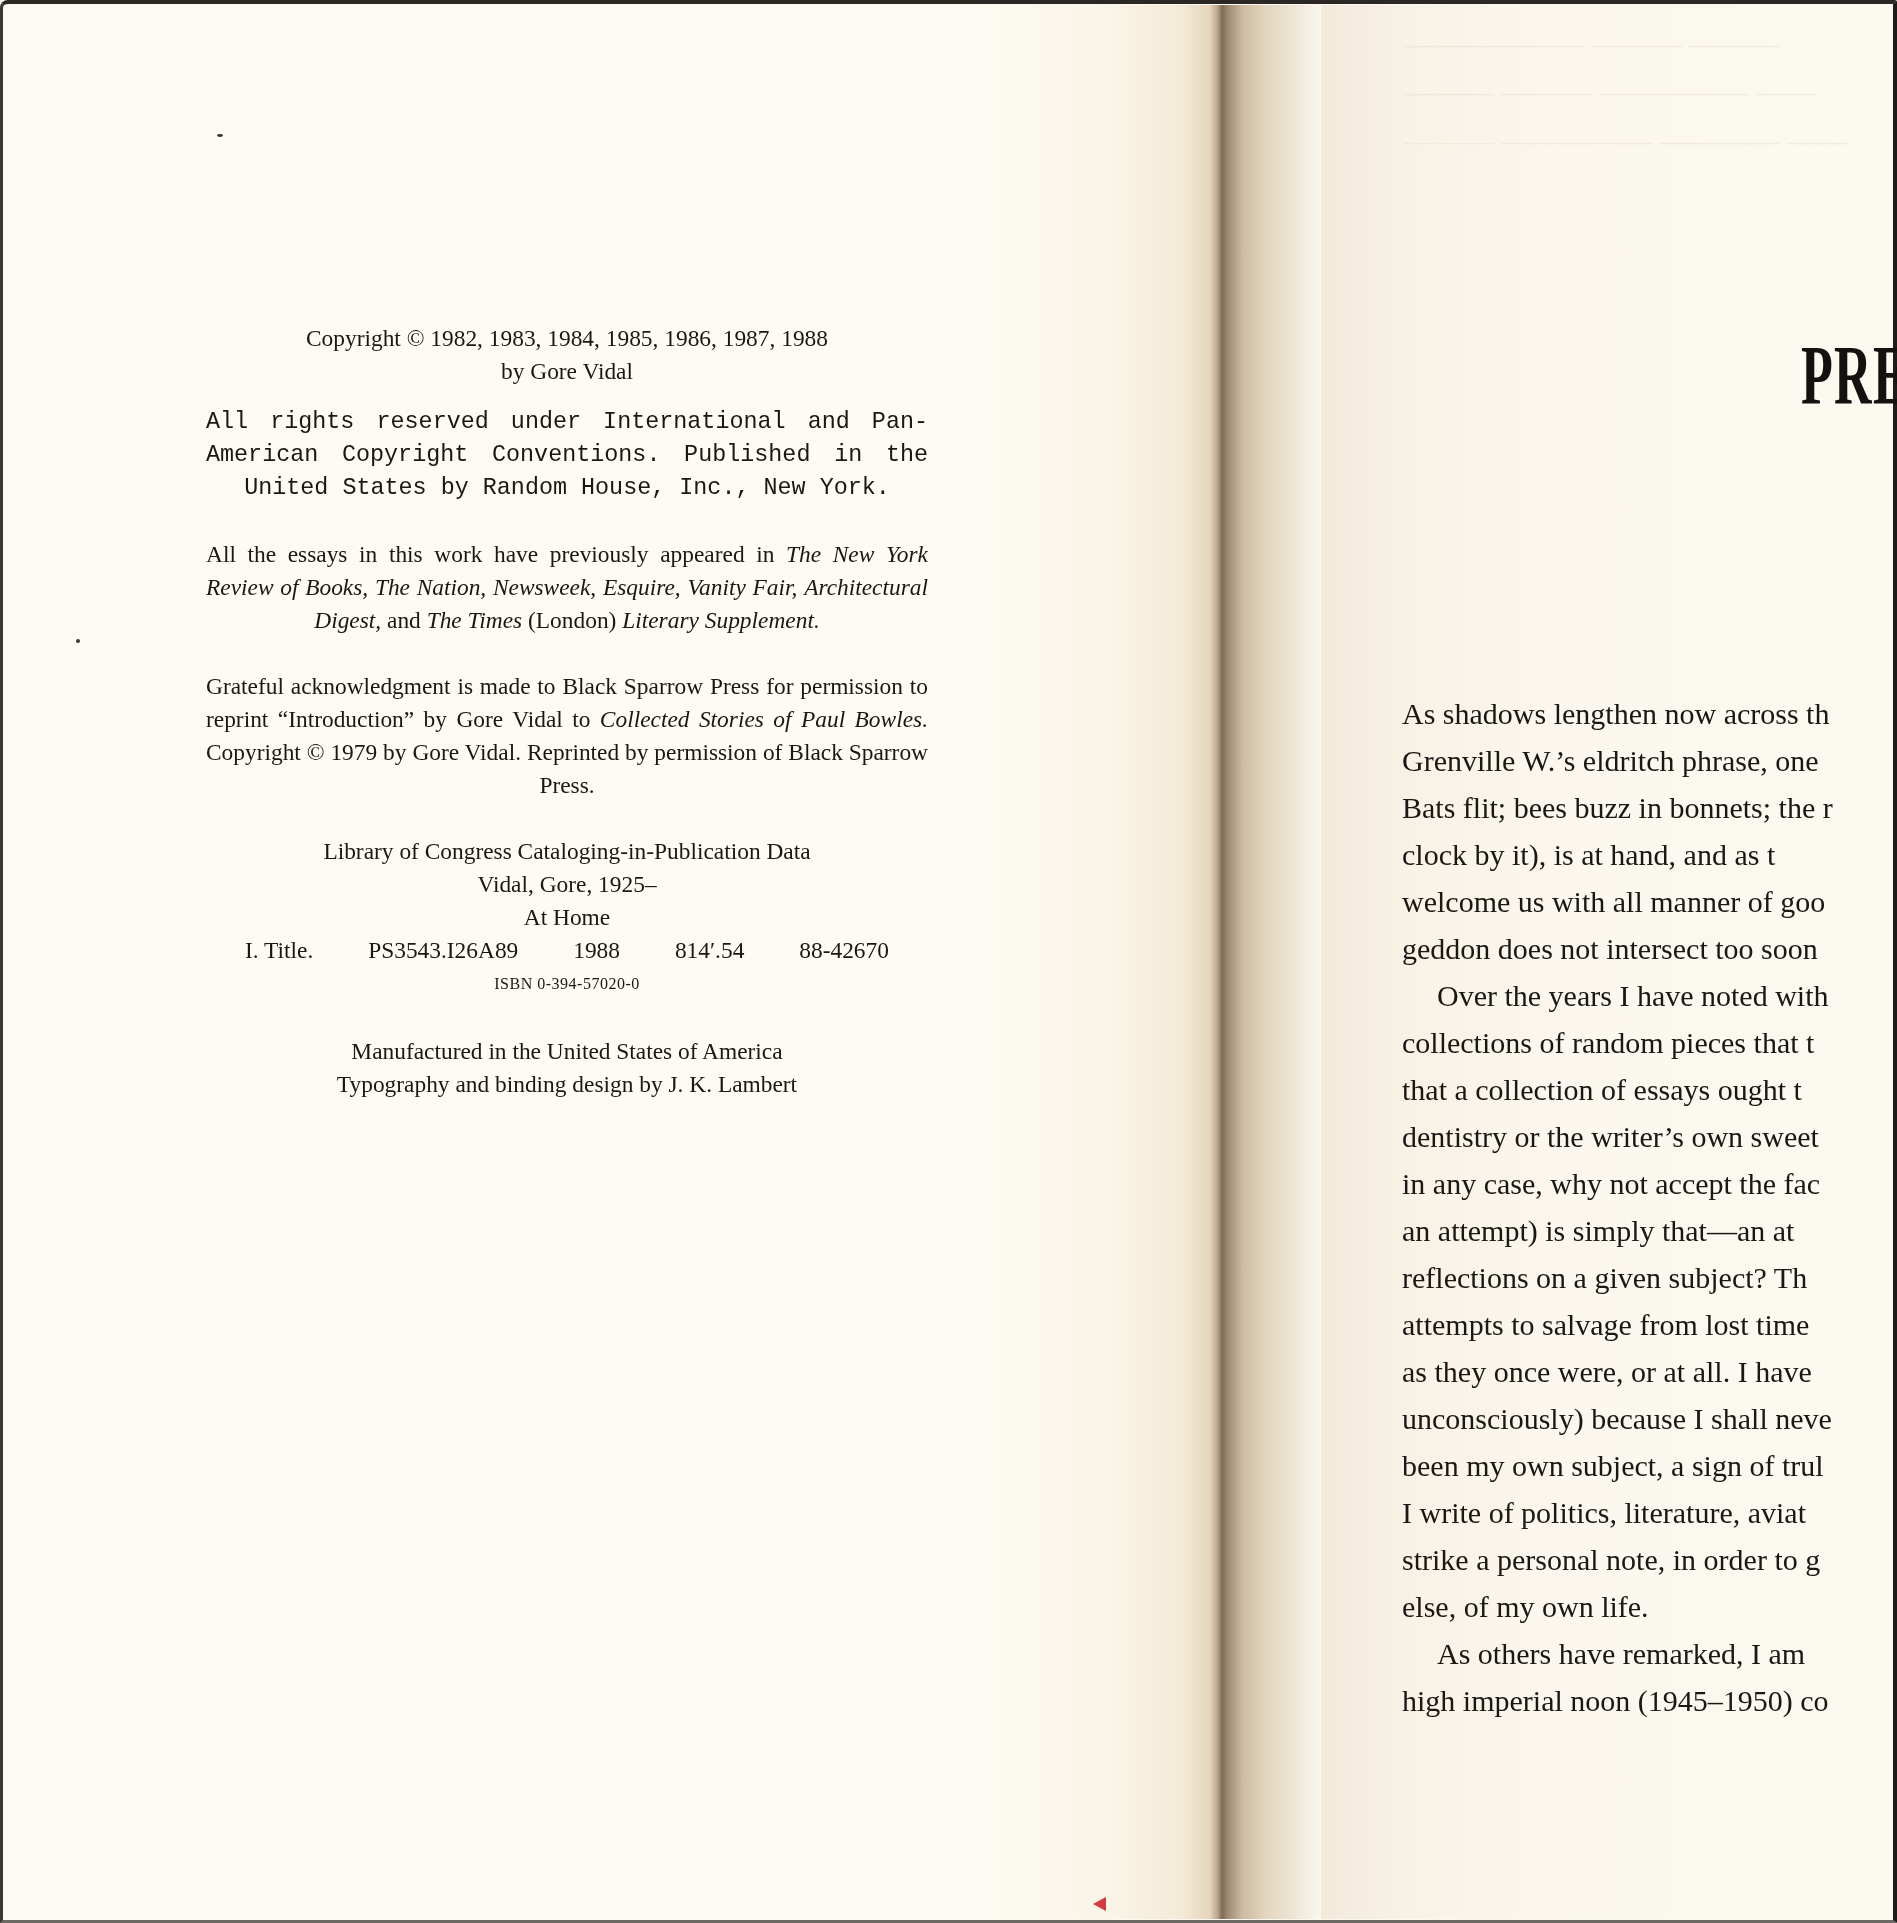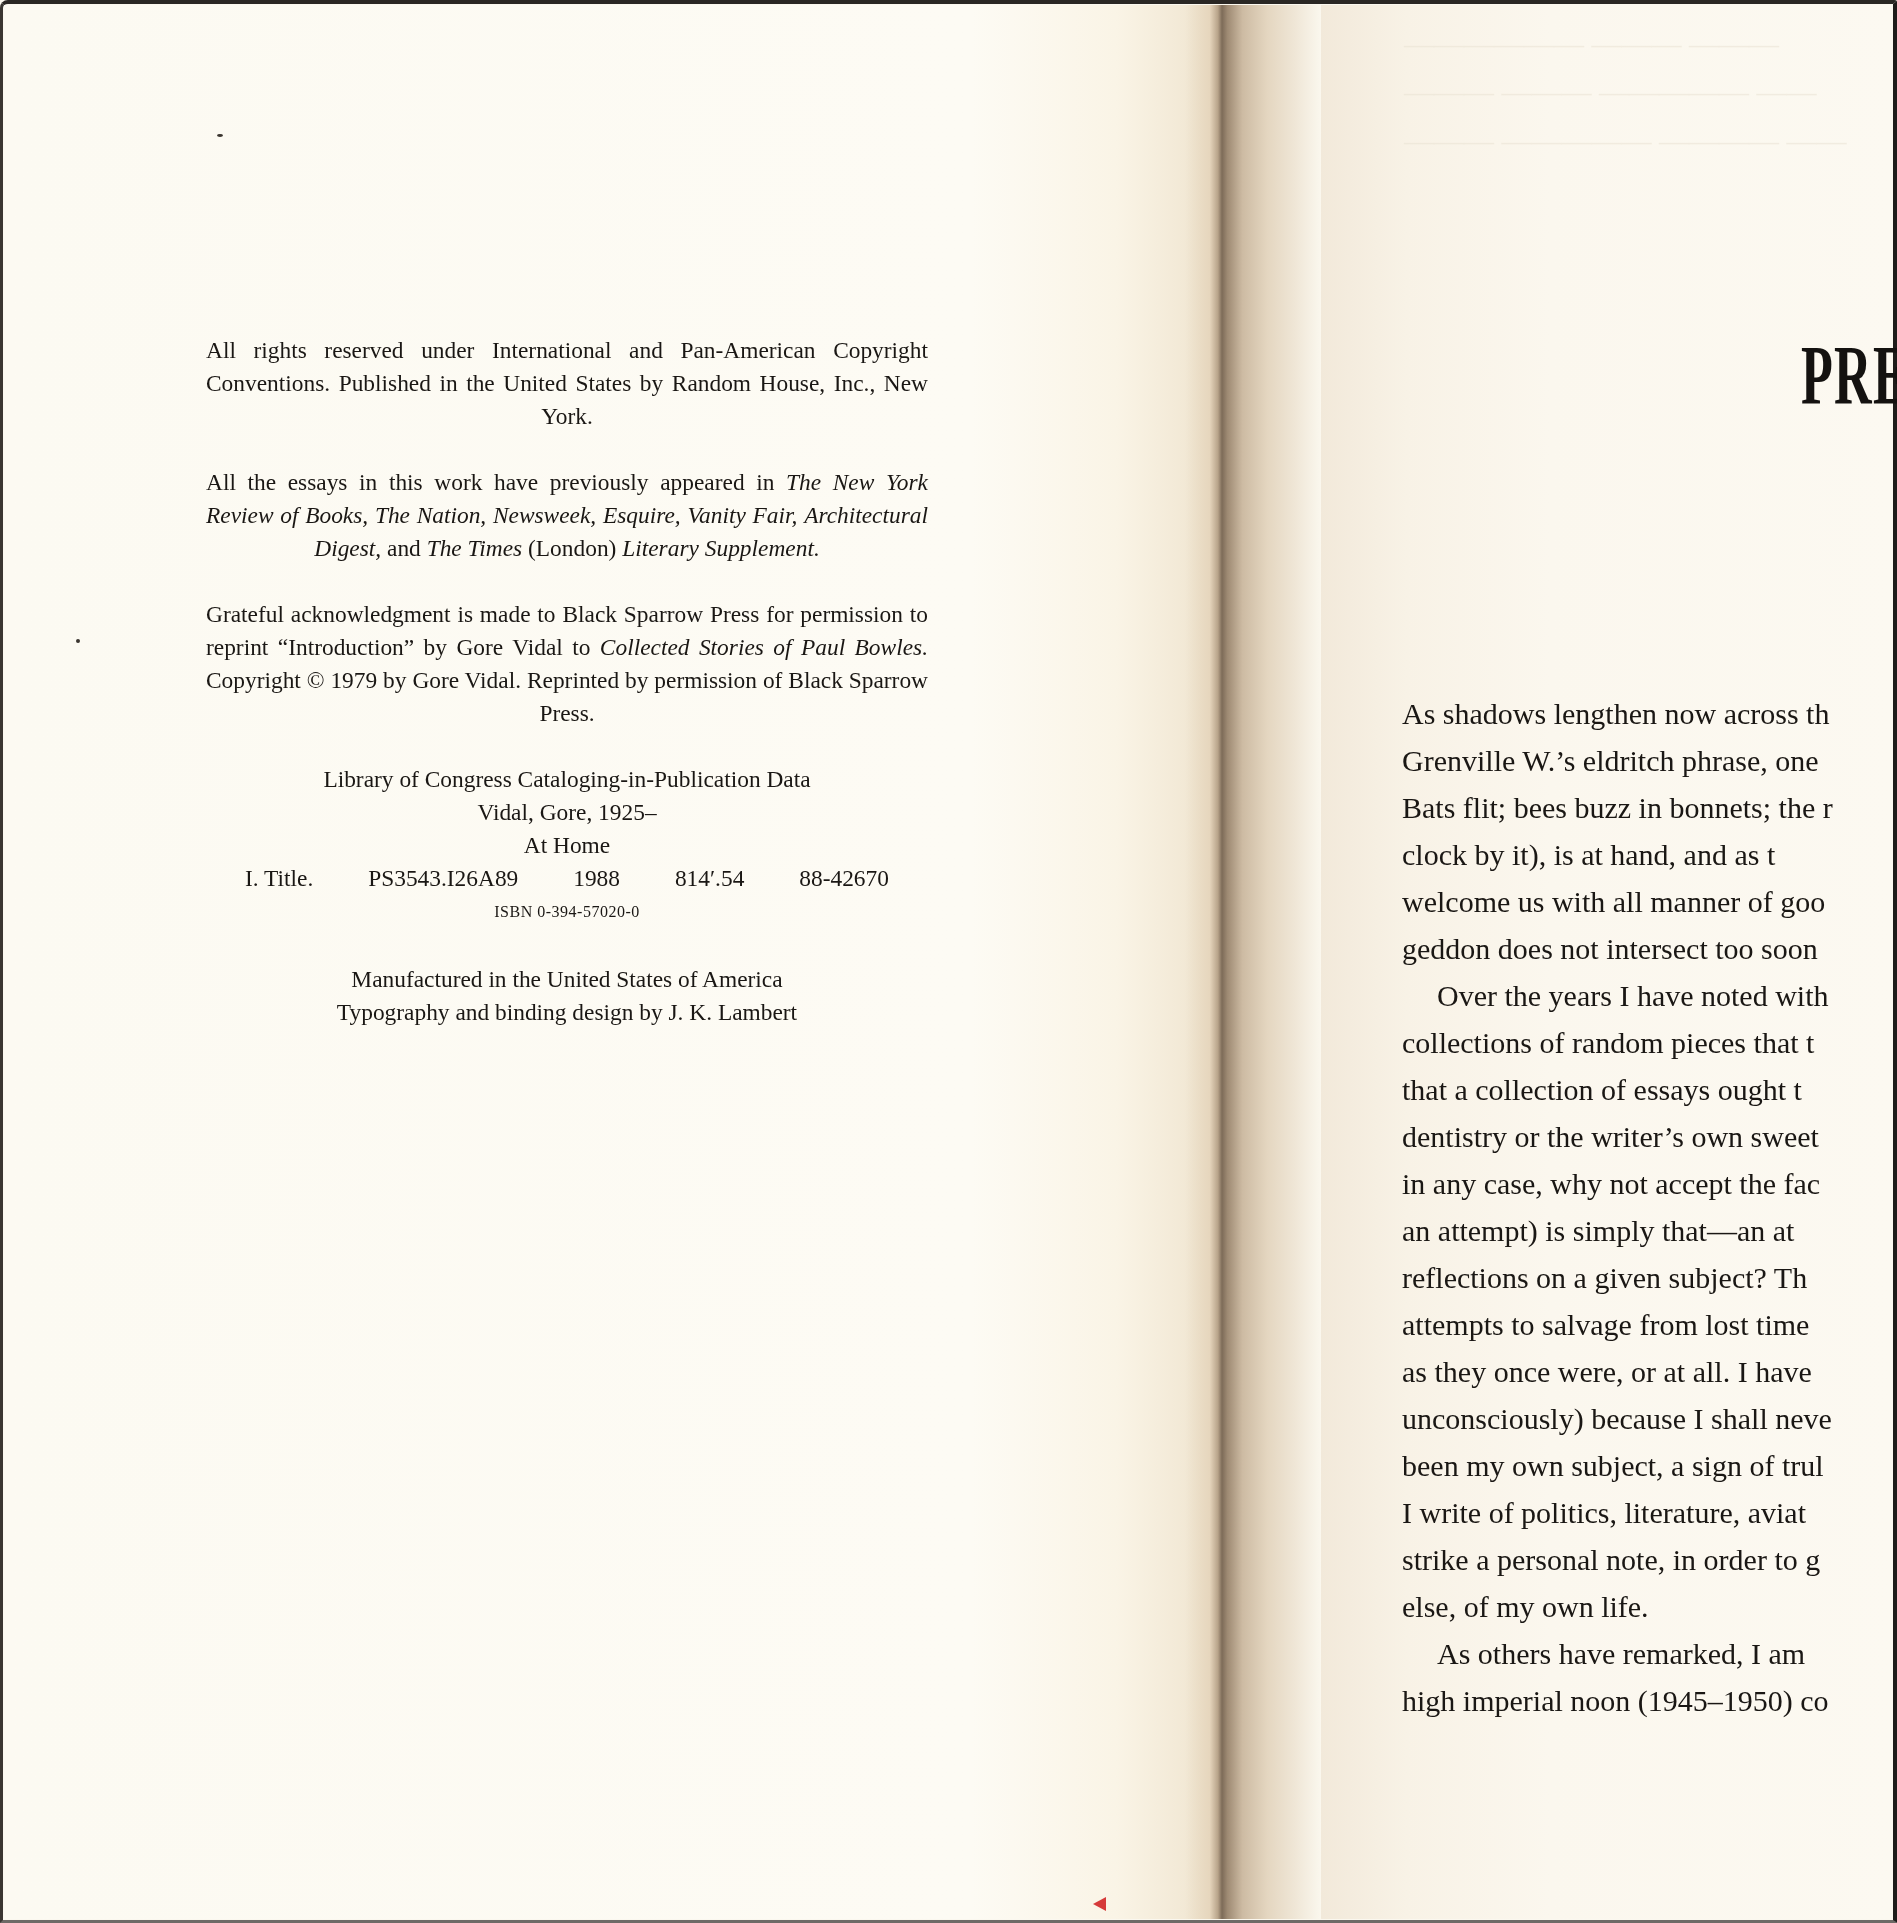--- a/index.html
+++ b/index.html
@@ -36,21 +36,25 @@
 <div class="page-left"></div>
 <div class="gutter"></div>
 <div class="page-right"></div>
 
 <div class="bleed" style="left:1404px;top:19.5px;">—————— ——— ———</div>
 <div class="bleed" style="left:1404px;top:68px;">——— ——— ————— ——</div>
 <div class="bleed" style="left:1404px;top:117px;">——— ————— ———— ——</div>
 
 <div class="left-block">
 
-  <p class="para" style="margin-top:12px;">All rights reserved under International and Pan-American Copyright Conventions. Published in the United States by Random House, Inc., New York.</p>
+  <div class="center" style="margin-bottom:0;">
+    <span class="line">Copyright © 1982, 1983, 1984, 1985, 1986, 1987, 1988</span>
+    <span class="line">by Gore Vidal</span>
+  </div>
+  <p class="para" style="margin-top:18px;font-family:Liberation Mono, monospace;">All rights reserved under International and Pan-American Copyright Conventions. Published in the United States by Random House, Inc., New York.</p>
 
 
   <p class="para">
     <span>All the essays in this work have previously appeared in </span><span class="it">The New York Review of Books,</span><span class="it"> The Nation,</span><span class="it"> Newsweek,</span><span class="it"> Esquire,</span><span class="it"> Vanity Fair,</span>
     <span class="it">Architectural Digest,</span><span> and </span><span class="it">The Times</span><span> (London)</span>
     <span class="it">Literary Supplement.</span>
   </p>
 
   <p class="para">
     <span>Grateful acknowledgment is made to Black Sparrow Press for permission to reprint “Introduction” by Gore Vidal to </span><span class="it">Collected Stories of Paul Bowles.</span><span> Copyright © 1979 by Gore Vidal. Reprinted by permission of Black Sparrow Press.</span>

